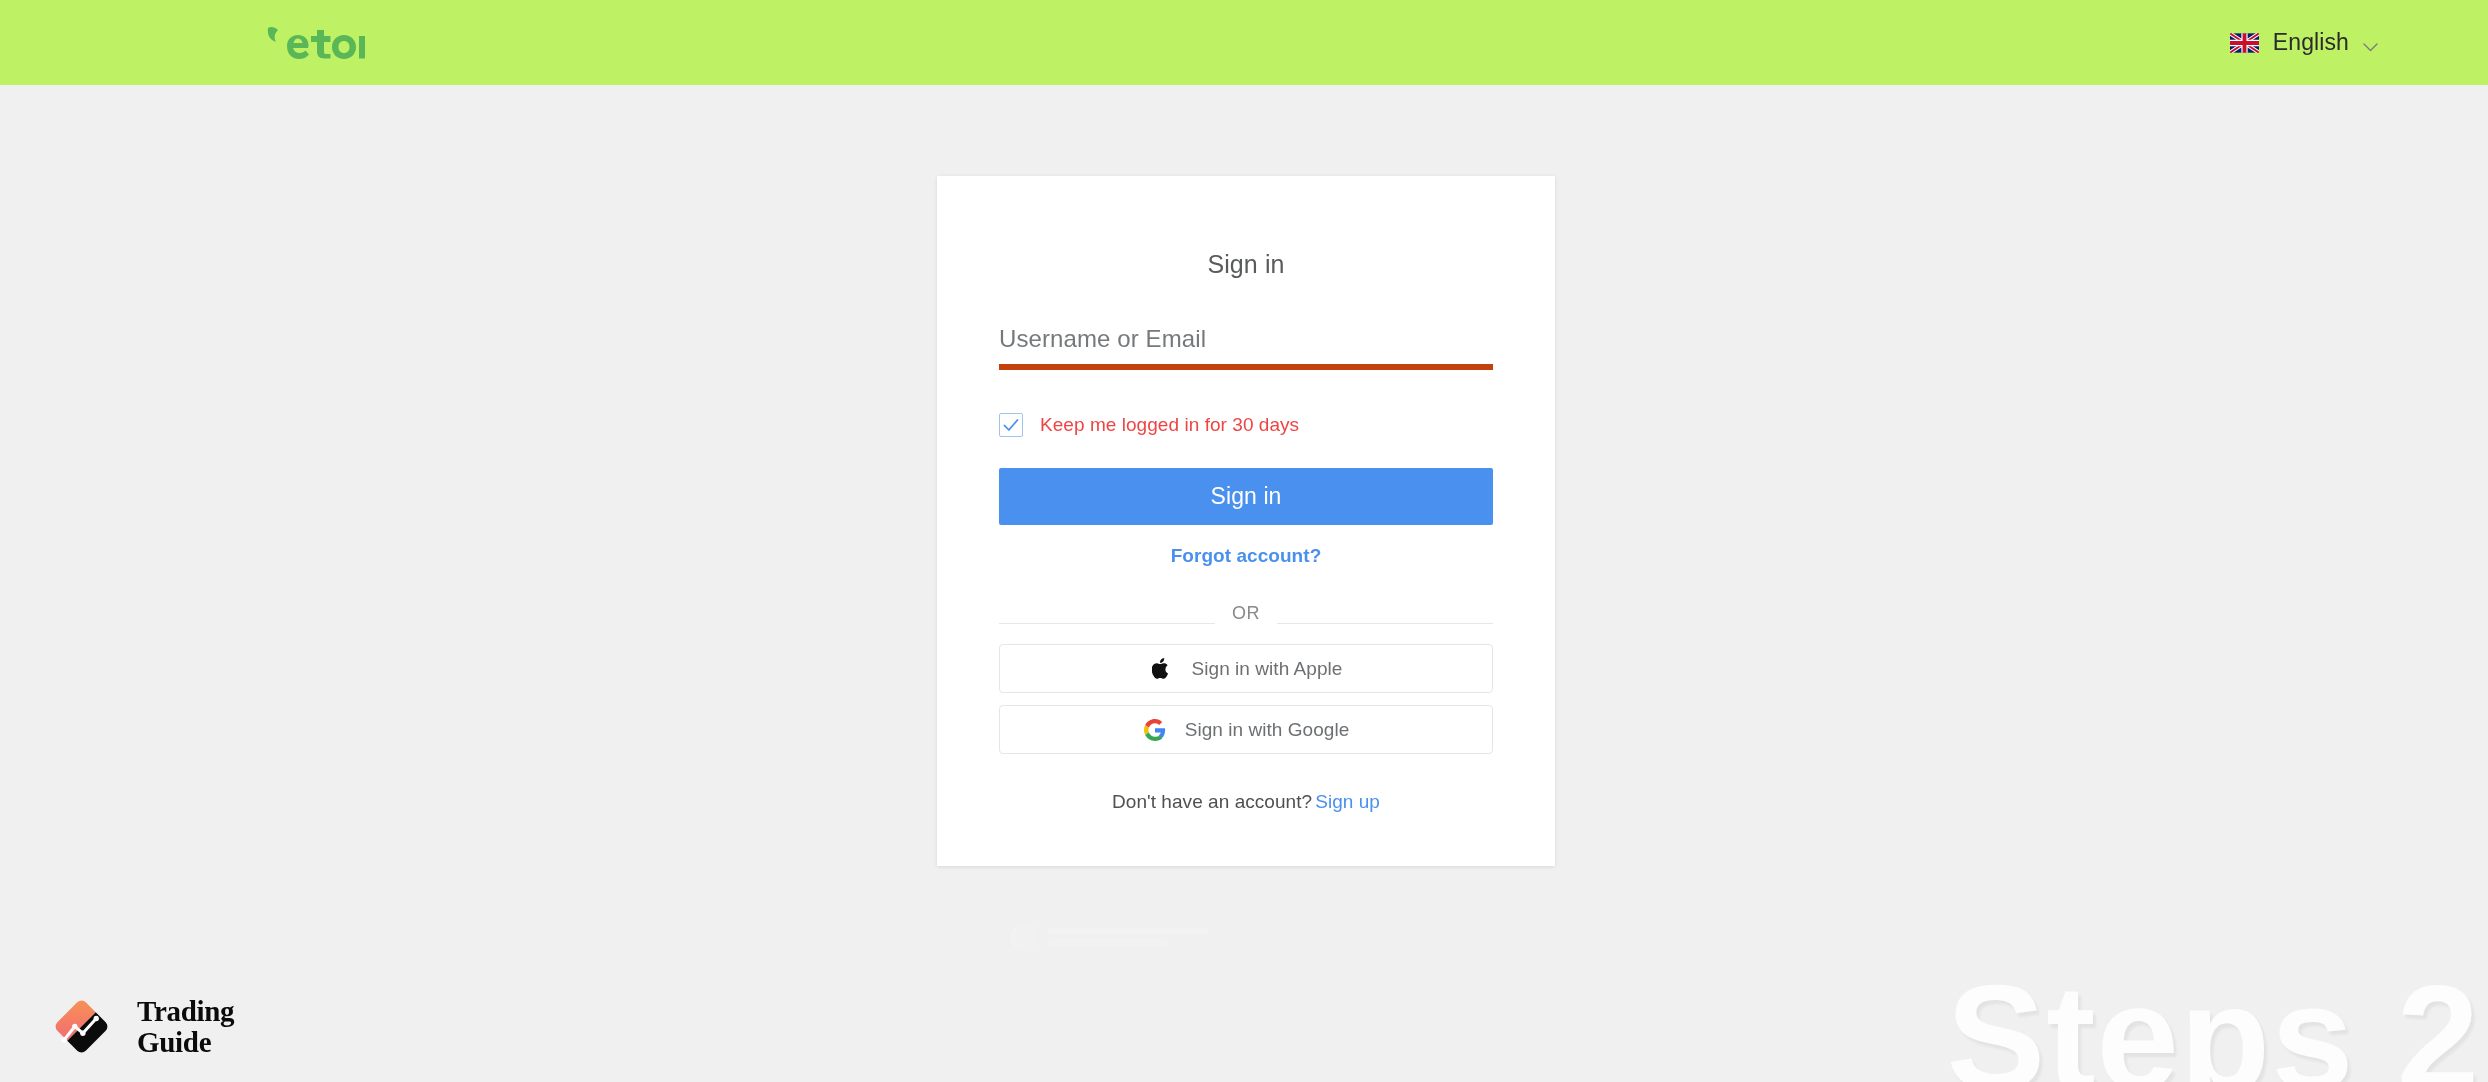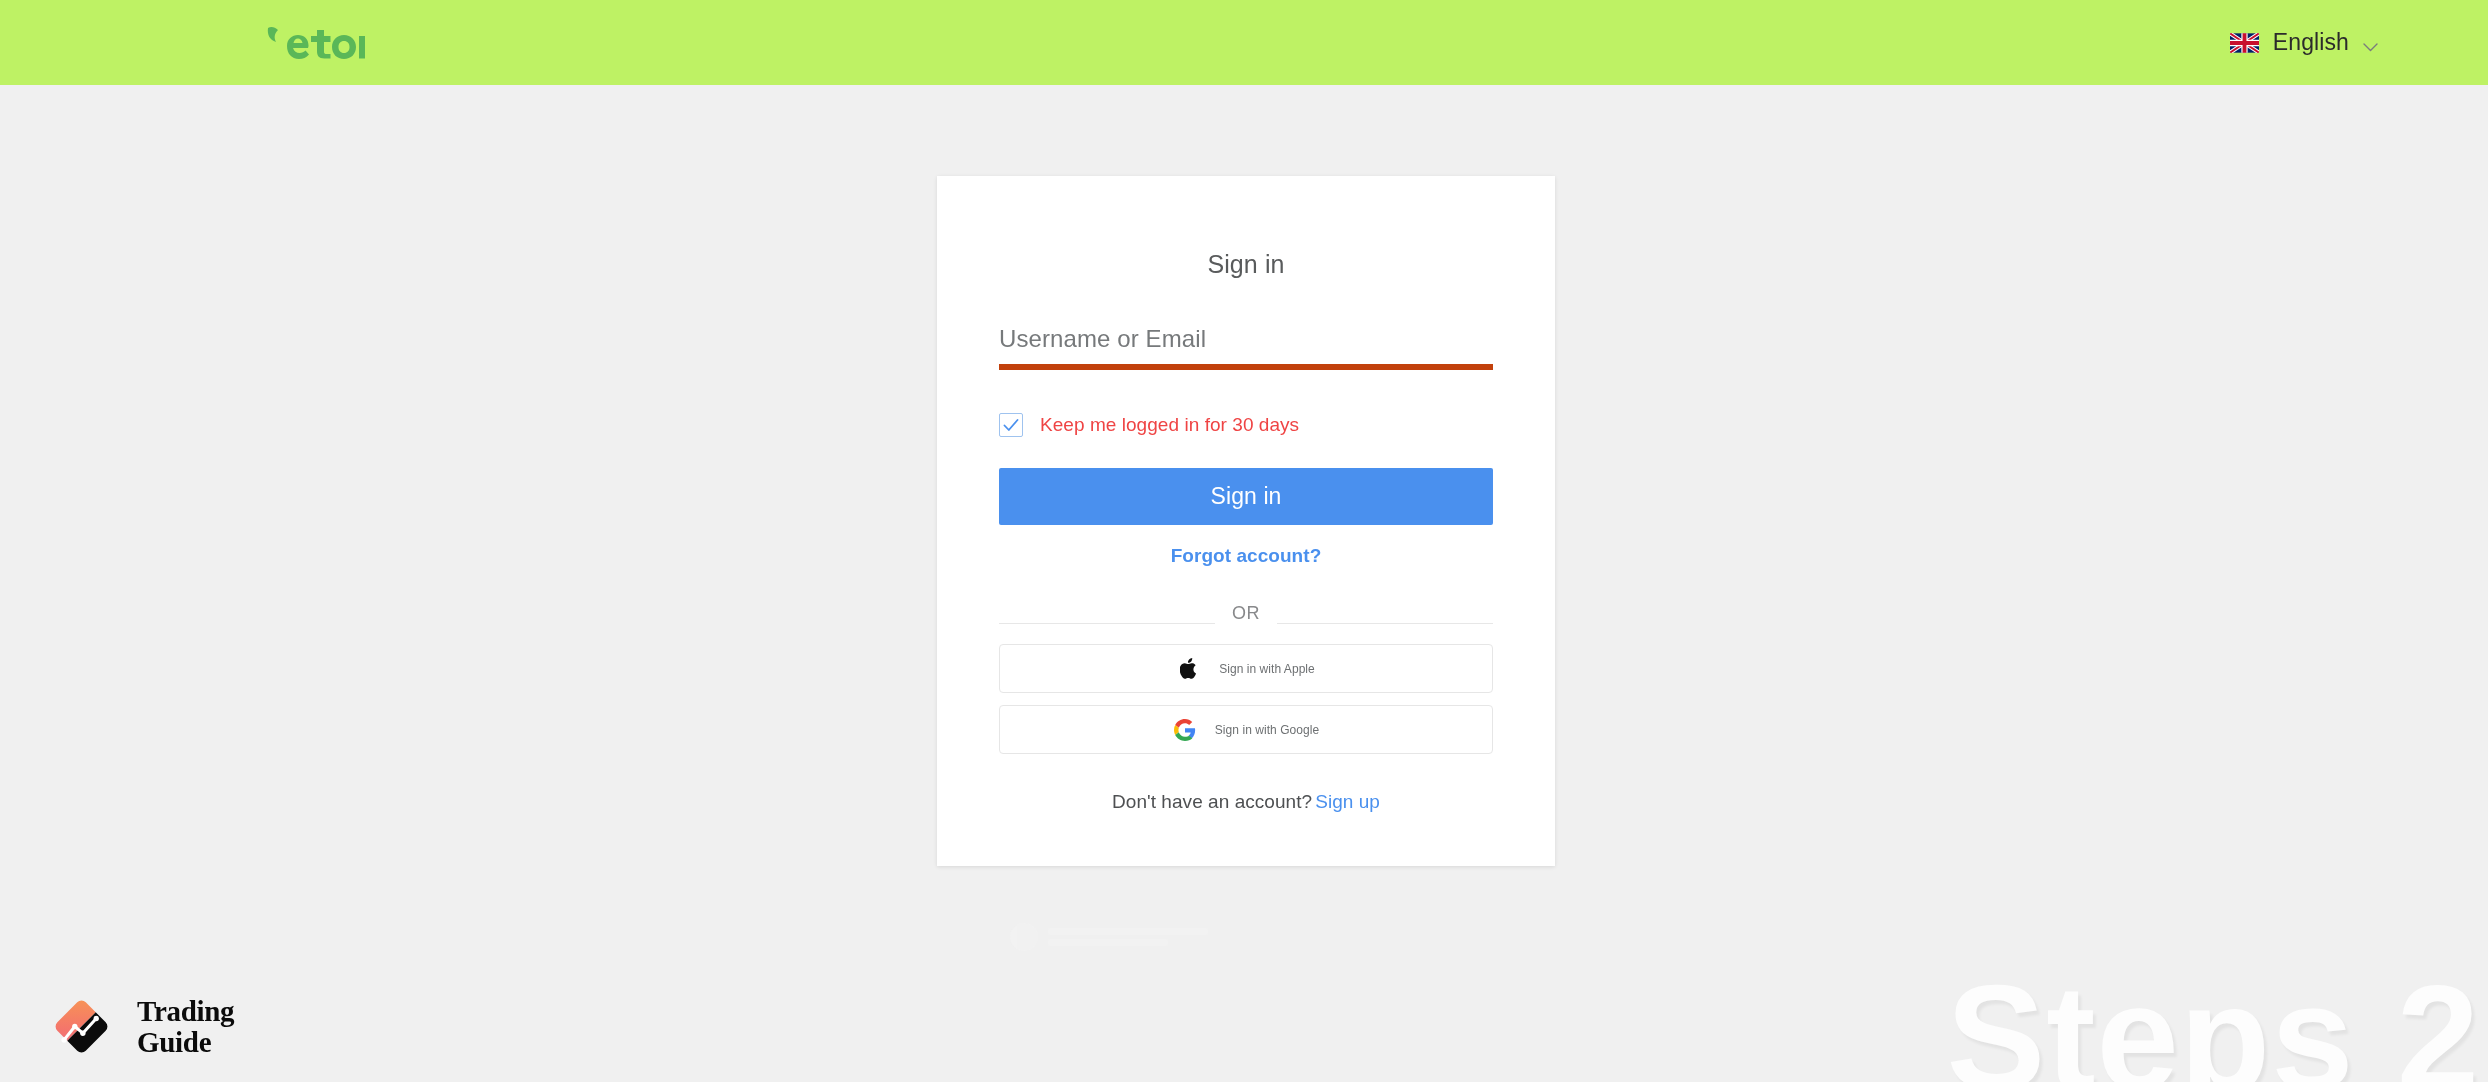--- a/index.html
+++ b/index.html
@@ -218,21 +218,21 @@
   .social-btn .social-icon {
     width: 24px;
     height: 24px;
     display: flex;
     align-items: center;
     justify-content: center;
     flex: 0 0 auto;
   }
 
   .social-btn .social-label {
-    font-size: 12px;
+    font-size: 19px;
     color: #6d7072;
     letter-spacing: 0.05px;
   }
 
   
   .signup-row {
     text-align: center;
     padding: 25px 0 40px 0;
     font-size: 19px;
     color: #4e5052;

